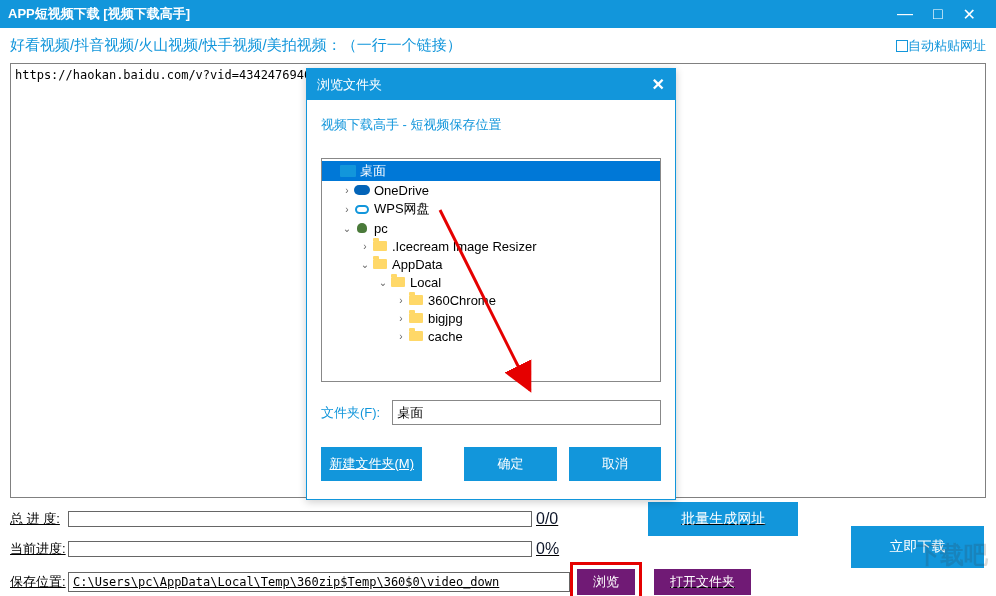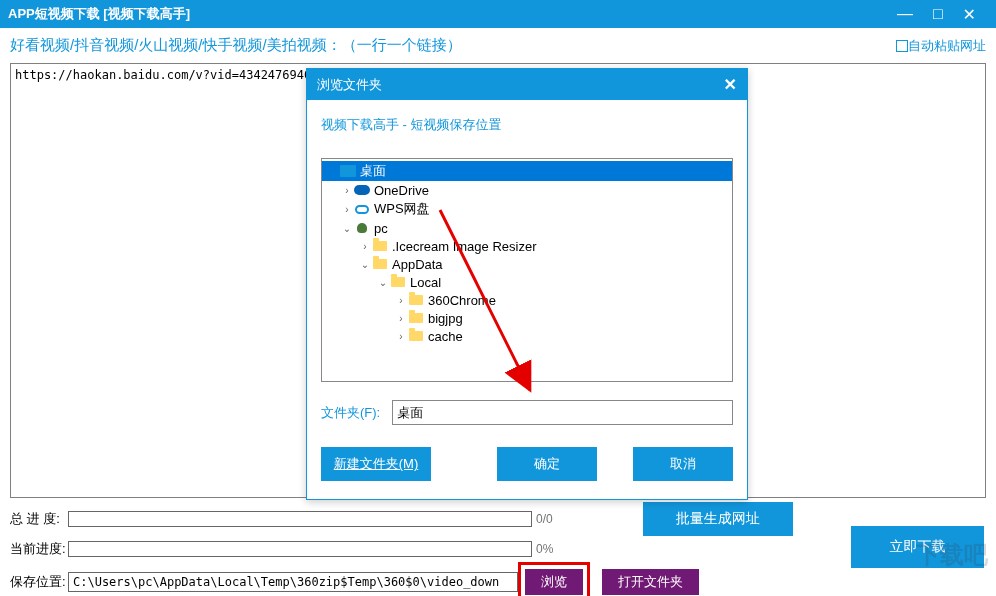--- a/index.html
+++ b/index.html
@@ -11,30 +11,30 @@
     .titlebar .win-controls span { cursor: pointer; }
     
     .instruction-row { display: flex; align-items: center; padding: 8px 10px; }
     .instruction { color: #1296db; font-size: 15px; }
     .auto-paste { margin-left: auto; color: #1296db; display: flex; align-items: center; }
     .checkbox-icon { display: inline-block; width: 12px; height: 12px; border: 1px solid #1296db; }
     
     .url-area { margin: 0 10px; border: 1px solid #808080; height: 435px; padding: 4px; font-family: monospace; font-size: 12px; background: #fff; }
     
     .bottom-controls { padding: 4px 10px; }
-    .control-row { display: flex; align-items: center; margin-bottom: 4px; }
+    .control-row { display: flex; align-items: center; margin-bottom: 4px; text-decoration: underline; }
     .row-label { width: 58px; color: #000; font-size: 13px; }
     .progress-bar { border: 1px solid #666; height: 16px; background: #fff; }
-    .progress-text { font-size: 12px; color: #737373; padding-left: 4px; }
+    .progress-text { font-size: 16px; color: #0f172a; padding-left: 4px; }
     .blue-btn { background: #1296db; color: #fff; border: none; padding: 8px 20px; font-size: 14px; cursor: pointer; text-align: center; }
-    .path-input { border: 1px solid #666; height: 20px; padding: 2px 4px; font-family: monospace; font-size: 12px; width: 450px; }
+    .path-input { border: 1px solid #666; height: 20px; padding: 2px 4px; font-family: monospace; font-size: 12px; width: 502px; }
     .browse-btn { background: #701a75; color: #fff; border: none; padding: 4px 16px; font-size: 13px; cursor: pointer; margin-left: 12px; }
     .browse-highlight { border: 3px solid #e50000; padding: 4px; display: inline-block; }
     
-    .dialog-overlay { position: absolute; top: 68px; left: 306px; width: 442px; background: #fff; border: 1px solid #1296db; box-shadow: 0 2px 8px rgba(0,0,0,0.2); }
+    .dialog-overlay { position: absolute; top: 68px; left: 306px; width: 370px; background: #fff; border: 1px solid #1296db; box-shadow: 0 2px 8px rgba(0,0,0,0.2); }
     .dialog-titlebar { background: #1296db; color: #fff; padding: 6px 10px; display: flex; align-items: center; }
     .dialog-close { margin-left: auto; font-size: 16px; cursor: pointer; font-weight: bold; }
     .dialog-desc { color: #1296db; padding: 16px 14px 8px; font-size: 13px; }
     .tree-container { margin: 16px 14px 10px; border: 1px solid #888; height: 224px; overflow: auto; background: #fff; padding: 2px 0; }
     .tree-item { display: flex; align-items: center; padding: 1px 4px; font-size: 13px; cursor: pointer; white-space: nowrap; }
     .tree-item.selected { background: #0078d7; color: #fff; }
     .chevron { width: 14px; display: inline-block; text-align: center; font-size: 10px; color: #666; }
     .tree-icon { width: 16px; height: 16px; display: inline-flex; align-items: center; justify-content: center; margin-right: 4px; }
     .il-0 { padding-left: 4px; }
     .il-1 { padding-left: 18px; }

